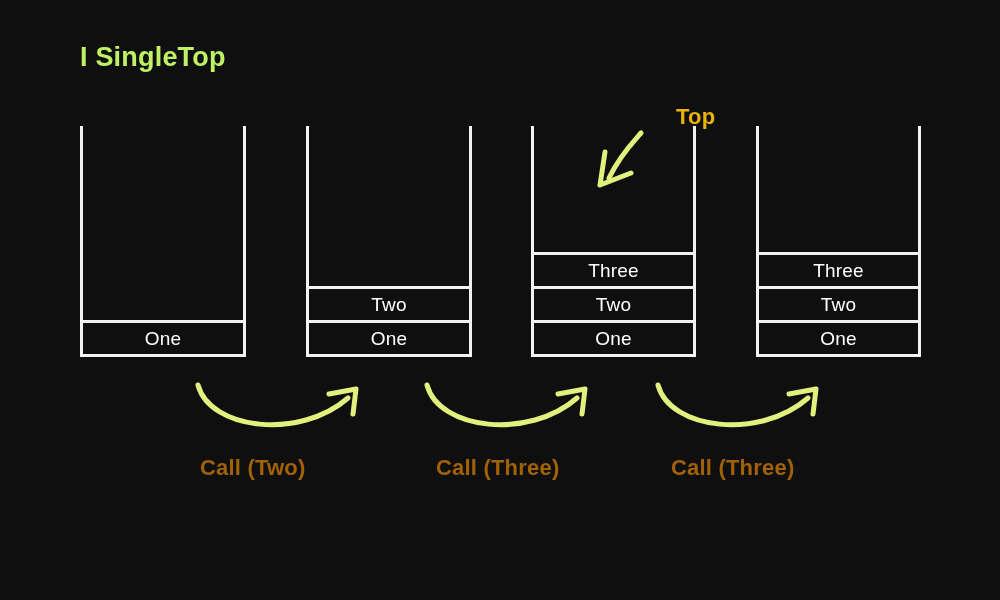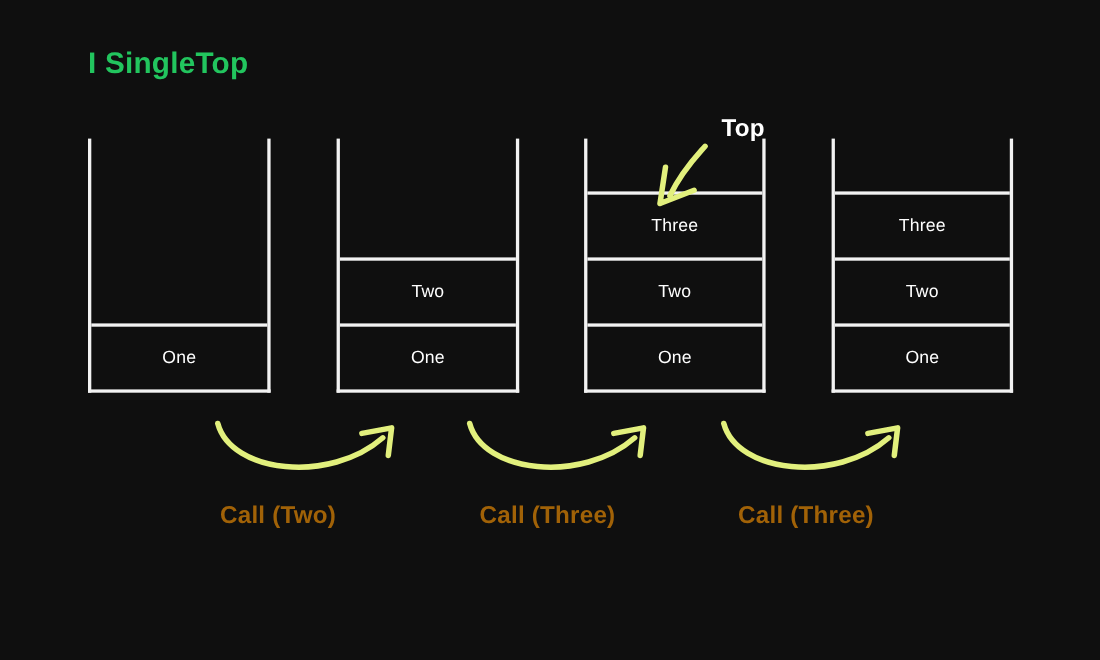--- a/index.html
+++ b/index.html
@@ -21,47 +21,47 @@
     background: #0f0f0f;
   }
 
   
   #slide-title {
     position: absolute;
     left: 80px;
     top: 42px;
     font-size: 27px;
     font-weight: bold;
-    color: #22c55e;
+    color: #bef264;
     letter-spacing: 0.2px;
     white-space: nowrap;
   }
 
   
   .stack {
     position: absolute;
     top: 126px;
     height: 231px;
     box-sizing: border-box;
     border-left: 3px solid #f2f2f2;
     border-right: 3px solid #f2f2f2;
     border-bottom: 3px solid #f2f2f2;
     display: flex;
     flex-direction: column;
     justify-content: flex-end;
   }
   .stack-cell {
     box-sizing: border-box;
-    height: 60px;
+    height: 34px;
     border-top: 3px solid #f2f2f2;
     display: flex;
     align-items: center;
     justify-content: center;
     color: #ffffff;
-    font-size: 16px;
+    font-size: 19px;
     font-weight: normal;
     letter-spacing: 0.2px;
   }
   .stack-cell.empty-filler {
     border-top: none;
     flex: 1 1 auto;
     height: auto;
   }
 
   #stack-0 { left: 80px;  width: 166px; }
@@ -78,23 +78,23 @@
     white-space: nowrap;
     letter-spacing: 0.2px;
     text-align: center;
   }
   #call-label-0 { left: 200px; top: 455px; }
   #call-label-1 { left: 436px; top: 455px; }
   #call-label-2 { left: 671px; top: 455px; }
 
   #top-label {
     position: absolute;
-    left: 656px;
+    left: 676px;
     top: 104px;
-    color: #ffffff;
+    color: #eab308;
     font-size: 22px;
     font-weight: bold;
     white-space: nowrap;
     letter-spacing: 0.2px;
   }
 
   .svg-layer {
     position: absolute;
     left: 0;
     top: 0;

